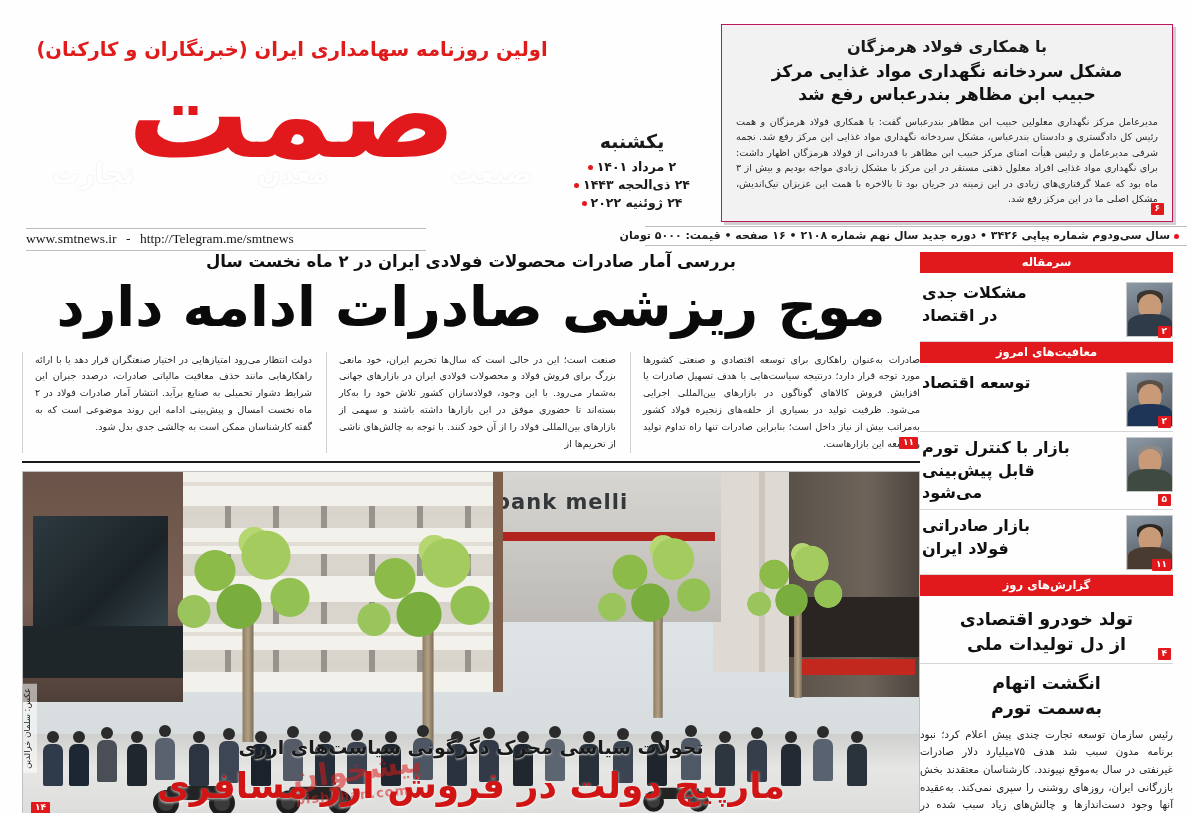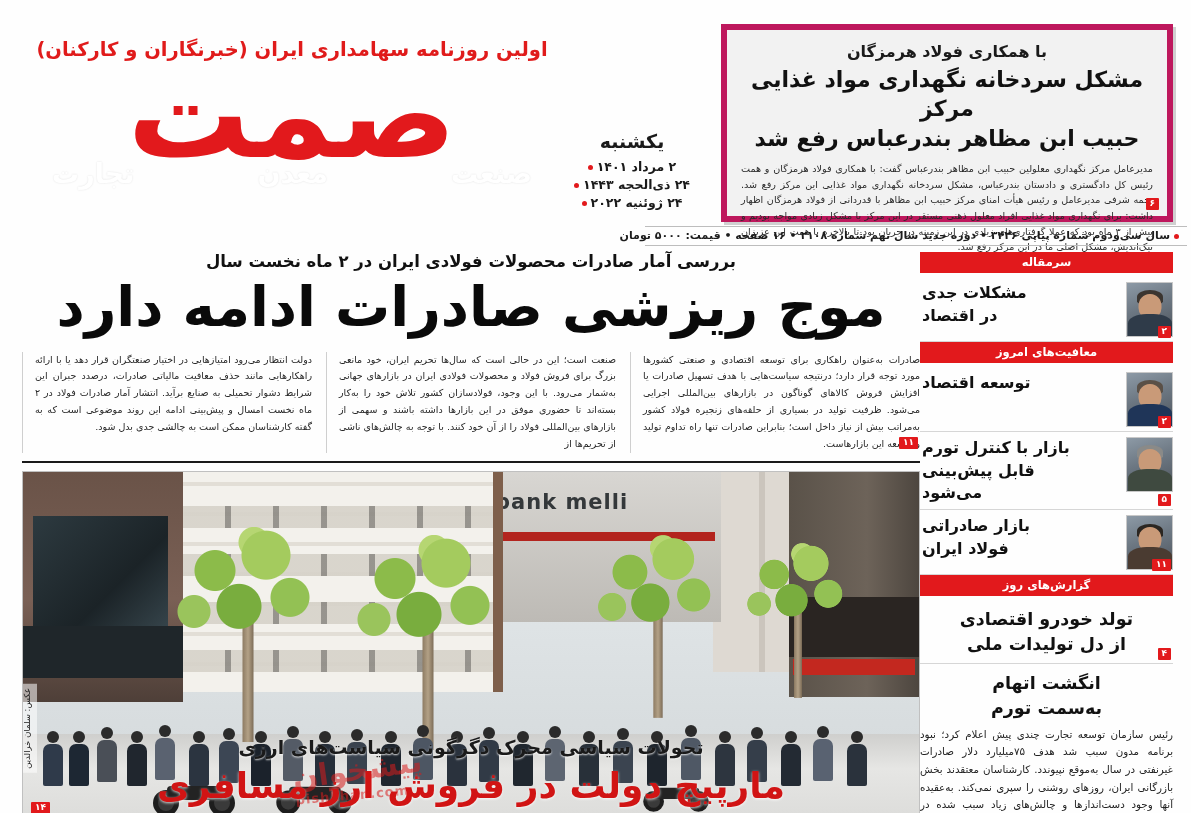--- a/index.html
+++ b/index.html
@@ -109,36 +109,36 @@
     background: #e2191c;
     margin-right: 4px;
     vertical-align: middle;
   }
 
   
   .topbox {
     flex: 1;
     margin-left: 23px;
     background: #f2f2f2;
-    border: 6px solid #be185d;
+    border: 1px solid #be185d;
     box-shadow: 3px 3px 0 rgba(0,0,0,0.18);
     padding: 12px 14px 10px 14px;
     direction: rtl;
     position: relative;
   }
   .topbox .kicker {
     text-align: center;
     font-size: 16px;
     font-weight: bold;
     color: #1b1b1b;
     margin-bottom: 4px;
   }
   .topbox .tb-title {
     text-align: center;
-    font-size: 22px;
+    font-size: 17px;
     font-weight: bold;
     color: #111;
     line-height: 1.34;
     margin-bottom: 8px;
   }
   .topbox .tb-body {
     font-size: 9.6px;
     line-height: 1.62;
     color: #2a2a2a;
     text-align: justify;
@@ -561,20 +561,25 @@
         <div class="logo-main">صمت</div>
         <div class="logo-words">
           <span>صنعت</span>
           <span>معدن</span>
           <span>تجارت</span>
         </div>
       </div>
     </div>
   </div>
 
+  <div class="urlstrip">
+    <span>www.smtnews.ir</span>
+    <span>-</span>
+    <span>http://Telegram.me/smtnews</span>
+  </div>
 
   <div class="issueline">
     <span class="dot-red"></span><span>سال سی‌ودوم شماره پیاپی ۳۴۲۶ • دوره جدید سال نهم شماره ۲۱۰۸ • ۱۶ صفحه • قیمت: ۵۰۰۰ تومان</span>
   </div>
 
   <div class="content">
 
     <div class="sidebar">
 
       <div class="sec-head">سرمقاله</div>

